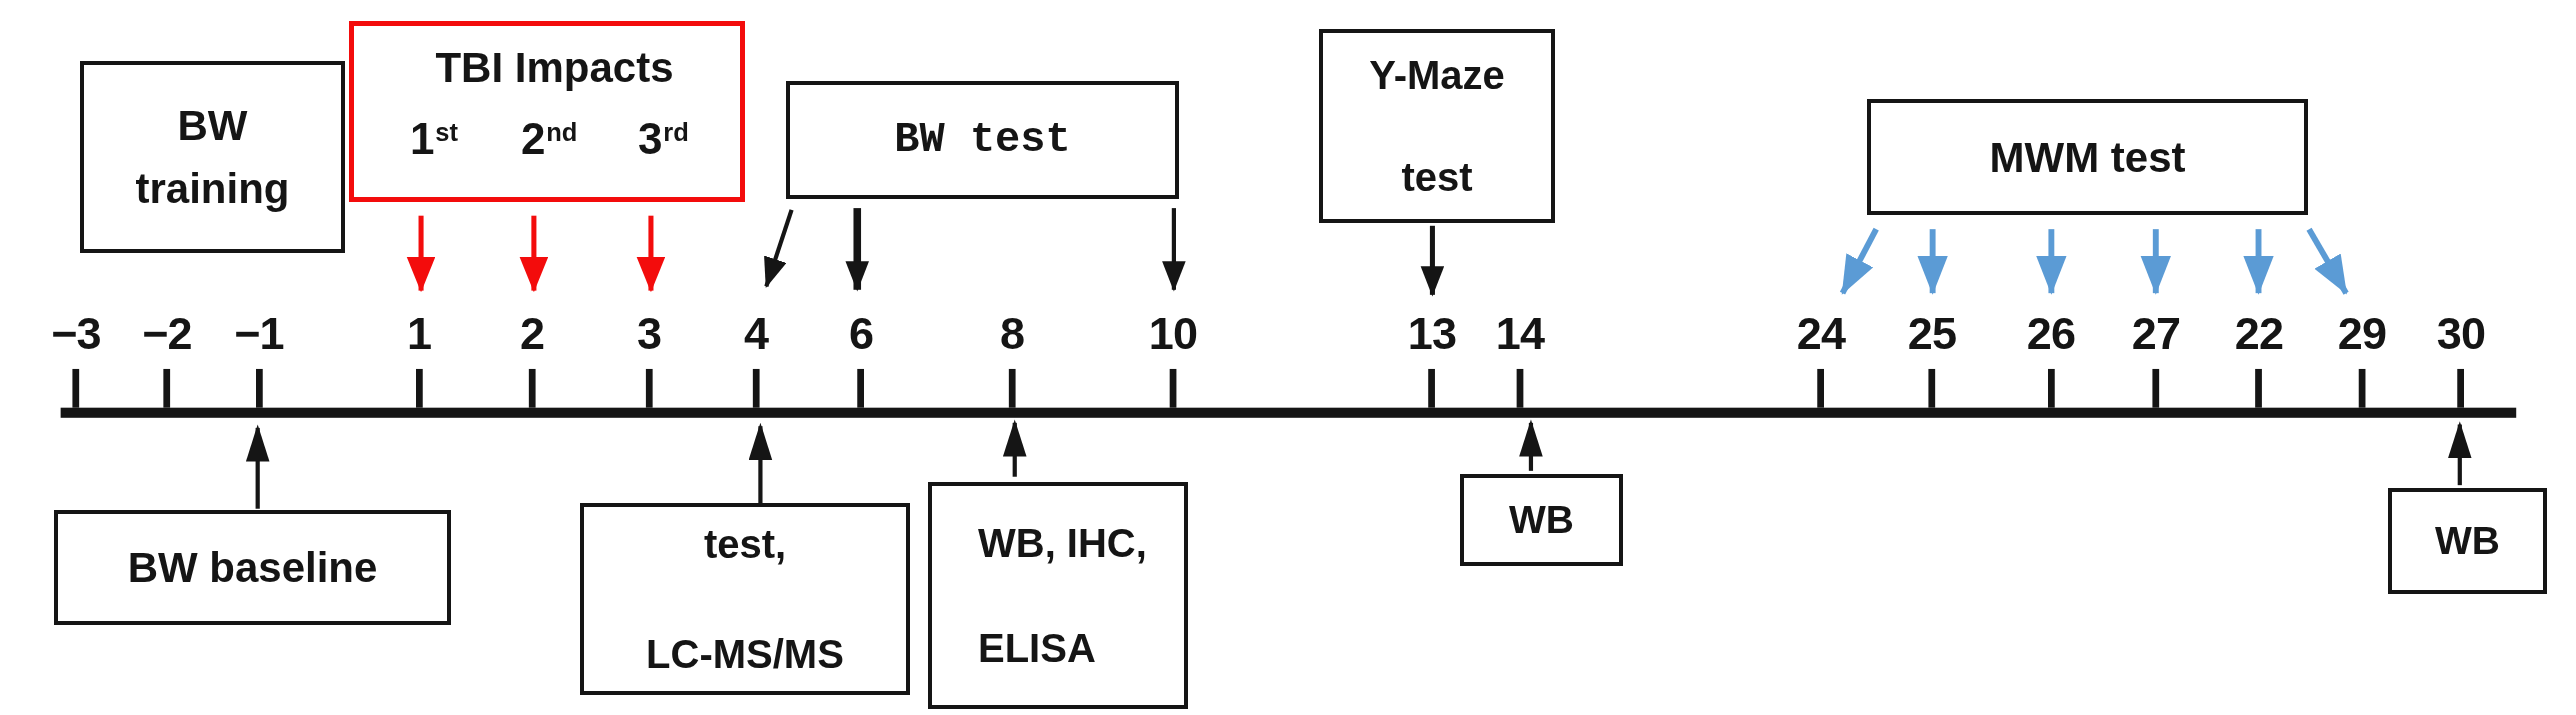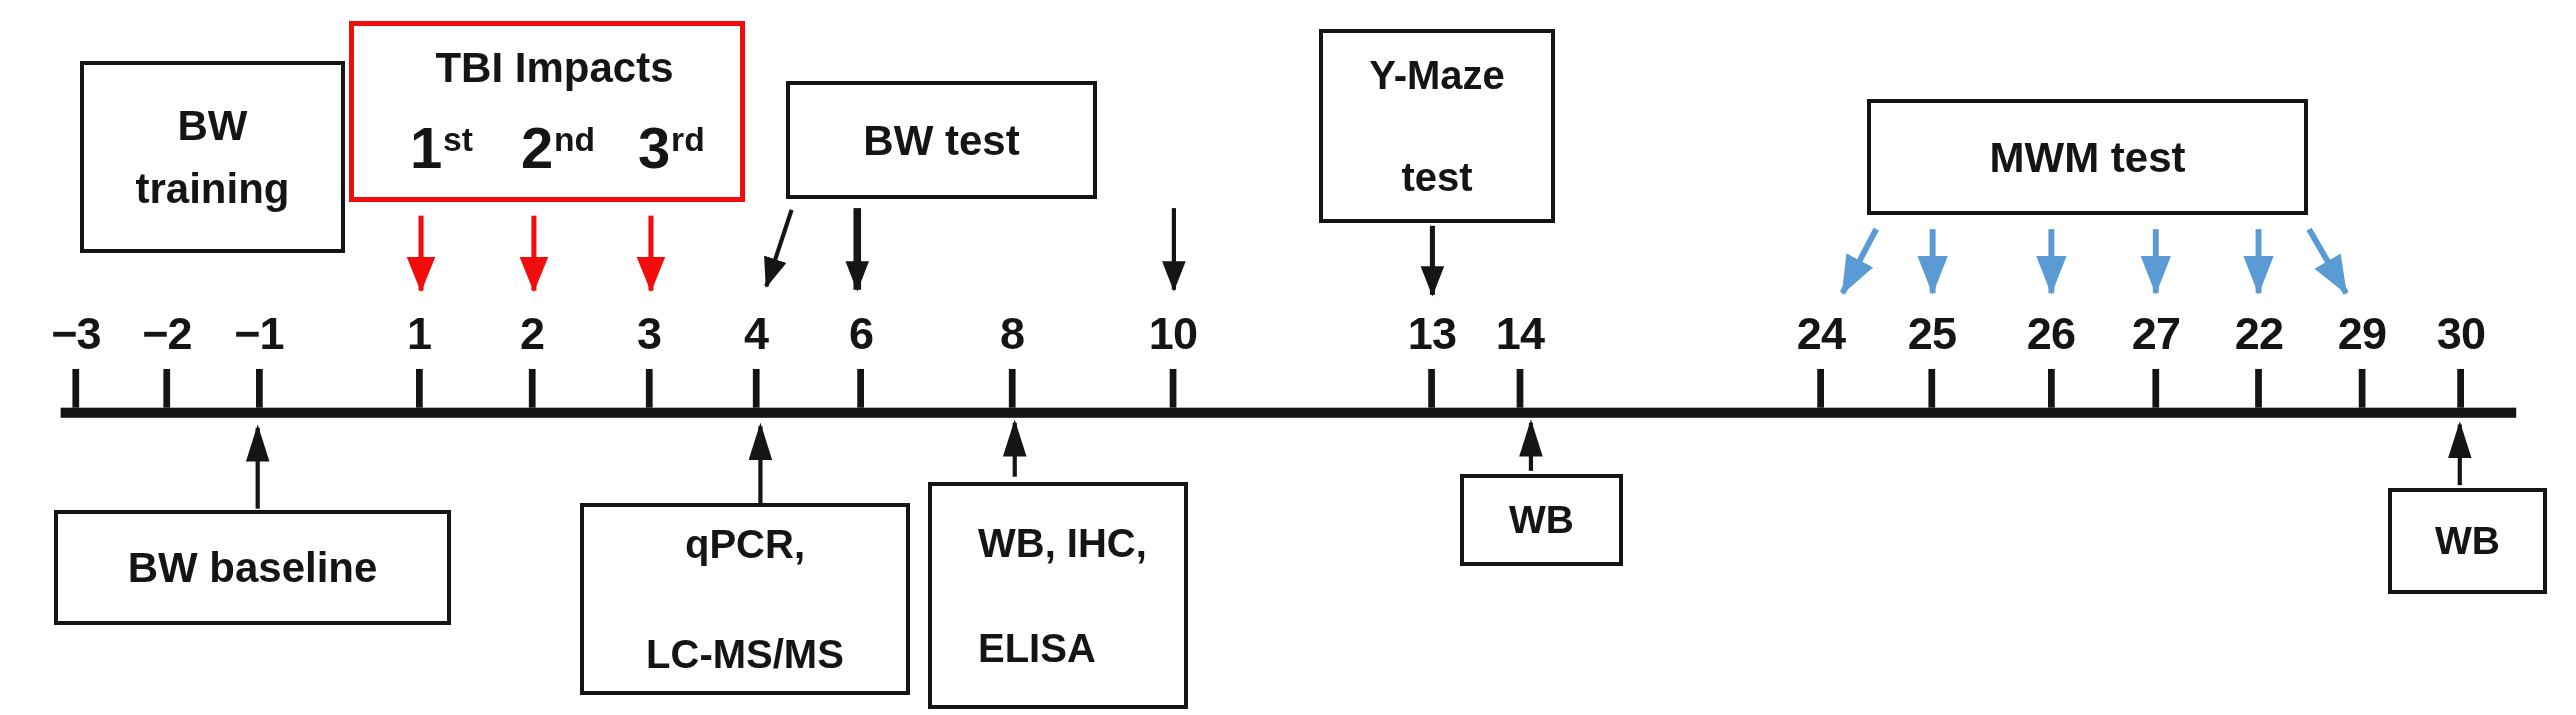--- a/index.html
+++ b/index.html
@@ -12,21 +12,21 @@
     position:absolute;box-sizing:border-box;border:4.2px solid var(--ink);
     display:flex;flex-direction:column;align-items:center;justify-content:center;
     font-weight:700;text-align:center;background:#fff;
   }
   .fs50{font-size:42px;line-height:1.5;}
   .fs48{font-size:40px;line-height:1.55;gap:40px;}
   .fs46{font-size:39px;line-height:1.2;}
   .box.red-box{border-color:var(--red);border-width:5px;justify-content:flex-start;padding-top:17px;}
   .tbi-title{font-size:42px;line-height:1.2;width:100%;padding-left:15px;box-sizing:border-box;}
   .ord-row{position:relative;width:100%;height:81px;margin-top:11.8px;}
-  .ord{position:absolute;top:8.4px;font-size:58px;font-weight:700;}
+  .ord{position:absolute;top:8.4px;font-size:44px;font-weight:700;}
   .sup{font-size:0.58em;position:relative;top:-0.5em;margin-left:0.8px;}
   .loose{line-height:1.75;}
   .left-text{align-items:flex-start;text-align:left;padding-left:46px;line-height:1.62;}
   .tick-label{
     position:absolute;top:308px;width:118px;text-align:center;
     font-size:45px;font-weight:700;letter-spacing:-0.8px;
   }
   svg line{fill:none;}
   .ln-red{stroke:var(--red);stroke-width:6;}
   .ln-blue{stroke:var(--blue);stroke-width:7;}
@@ -134,39 +134,39 @@
 
   <div class="box red-box" style="left:349px;top:21px;width:396px;height:181px;">
     <div class="tbi-title">TBI Impacts</div>
     <div class="ord-row">
       <span class="ord" style="left:56px"><span>1</span><span class="sup">st</span></span>
       <span class="ord" style="left:167px"><span>2</span><span class="sup">nd</span></span>
       <span class="ord" style="left:284px"><span>3</span><span class="sup">rd</span></span>
     </div>
   </div>
 
-  <div class="box fs50" style="left:786px;top:81px;width:311px;height:118px;">
+  <div class="box fs50" style="left:786px;top:81px;width:393px;height:118px;font-family:Liberation Mono, monospace;">
     <span>BW test</span>
   </div>
 
   <div class="box fs48" style="left:1319px;top:29px;width:236px;height:194px;">
     <span>Y-Maze</span>
     <span>test</span>
   </div>
 
   <div class="box fs50" style="left:1867px;top:99px;width:441px;height:116px;">
     <span>MWM test</span>
   </div>
 
   <div class="box fs50" style="left:54px;top:510px;width:397px;height:115px;">
     <span>BW baseline</span>
   </div>
 
   <div class="box fs48 loose" style="left:580px;top:503px;width:330px;height:192px;">
-    <span>qPCR,</span>
+    <span>test,</span>
     <span>LC-MS/MS</span>
   </div>
 
   <div class="box fs48 left-text" style="left:928px;top:482px;width:260px;height:227px;">
     <span>WB, IHC,</span>
     <span>ELISA</span>
   </div>
 
   <div class="box fs46" style="left:1460px;top:474px;width:163px;height:92px;">
     <span>WB</span>

